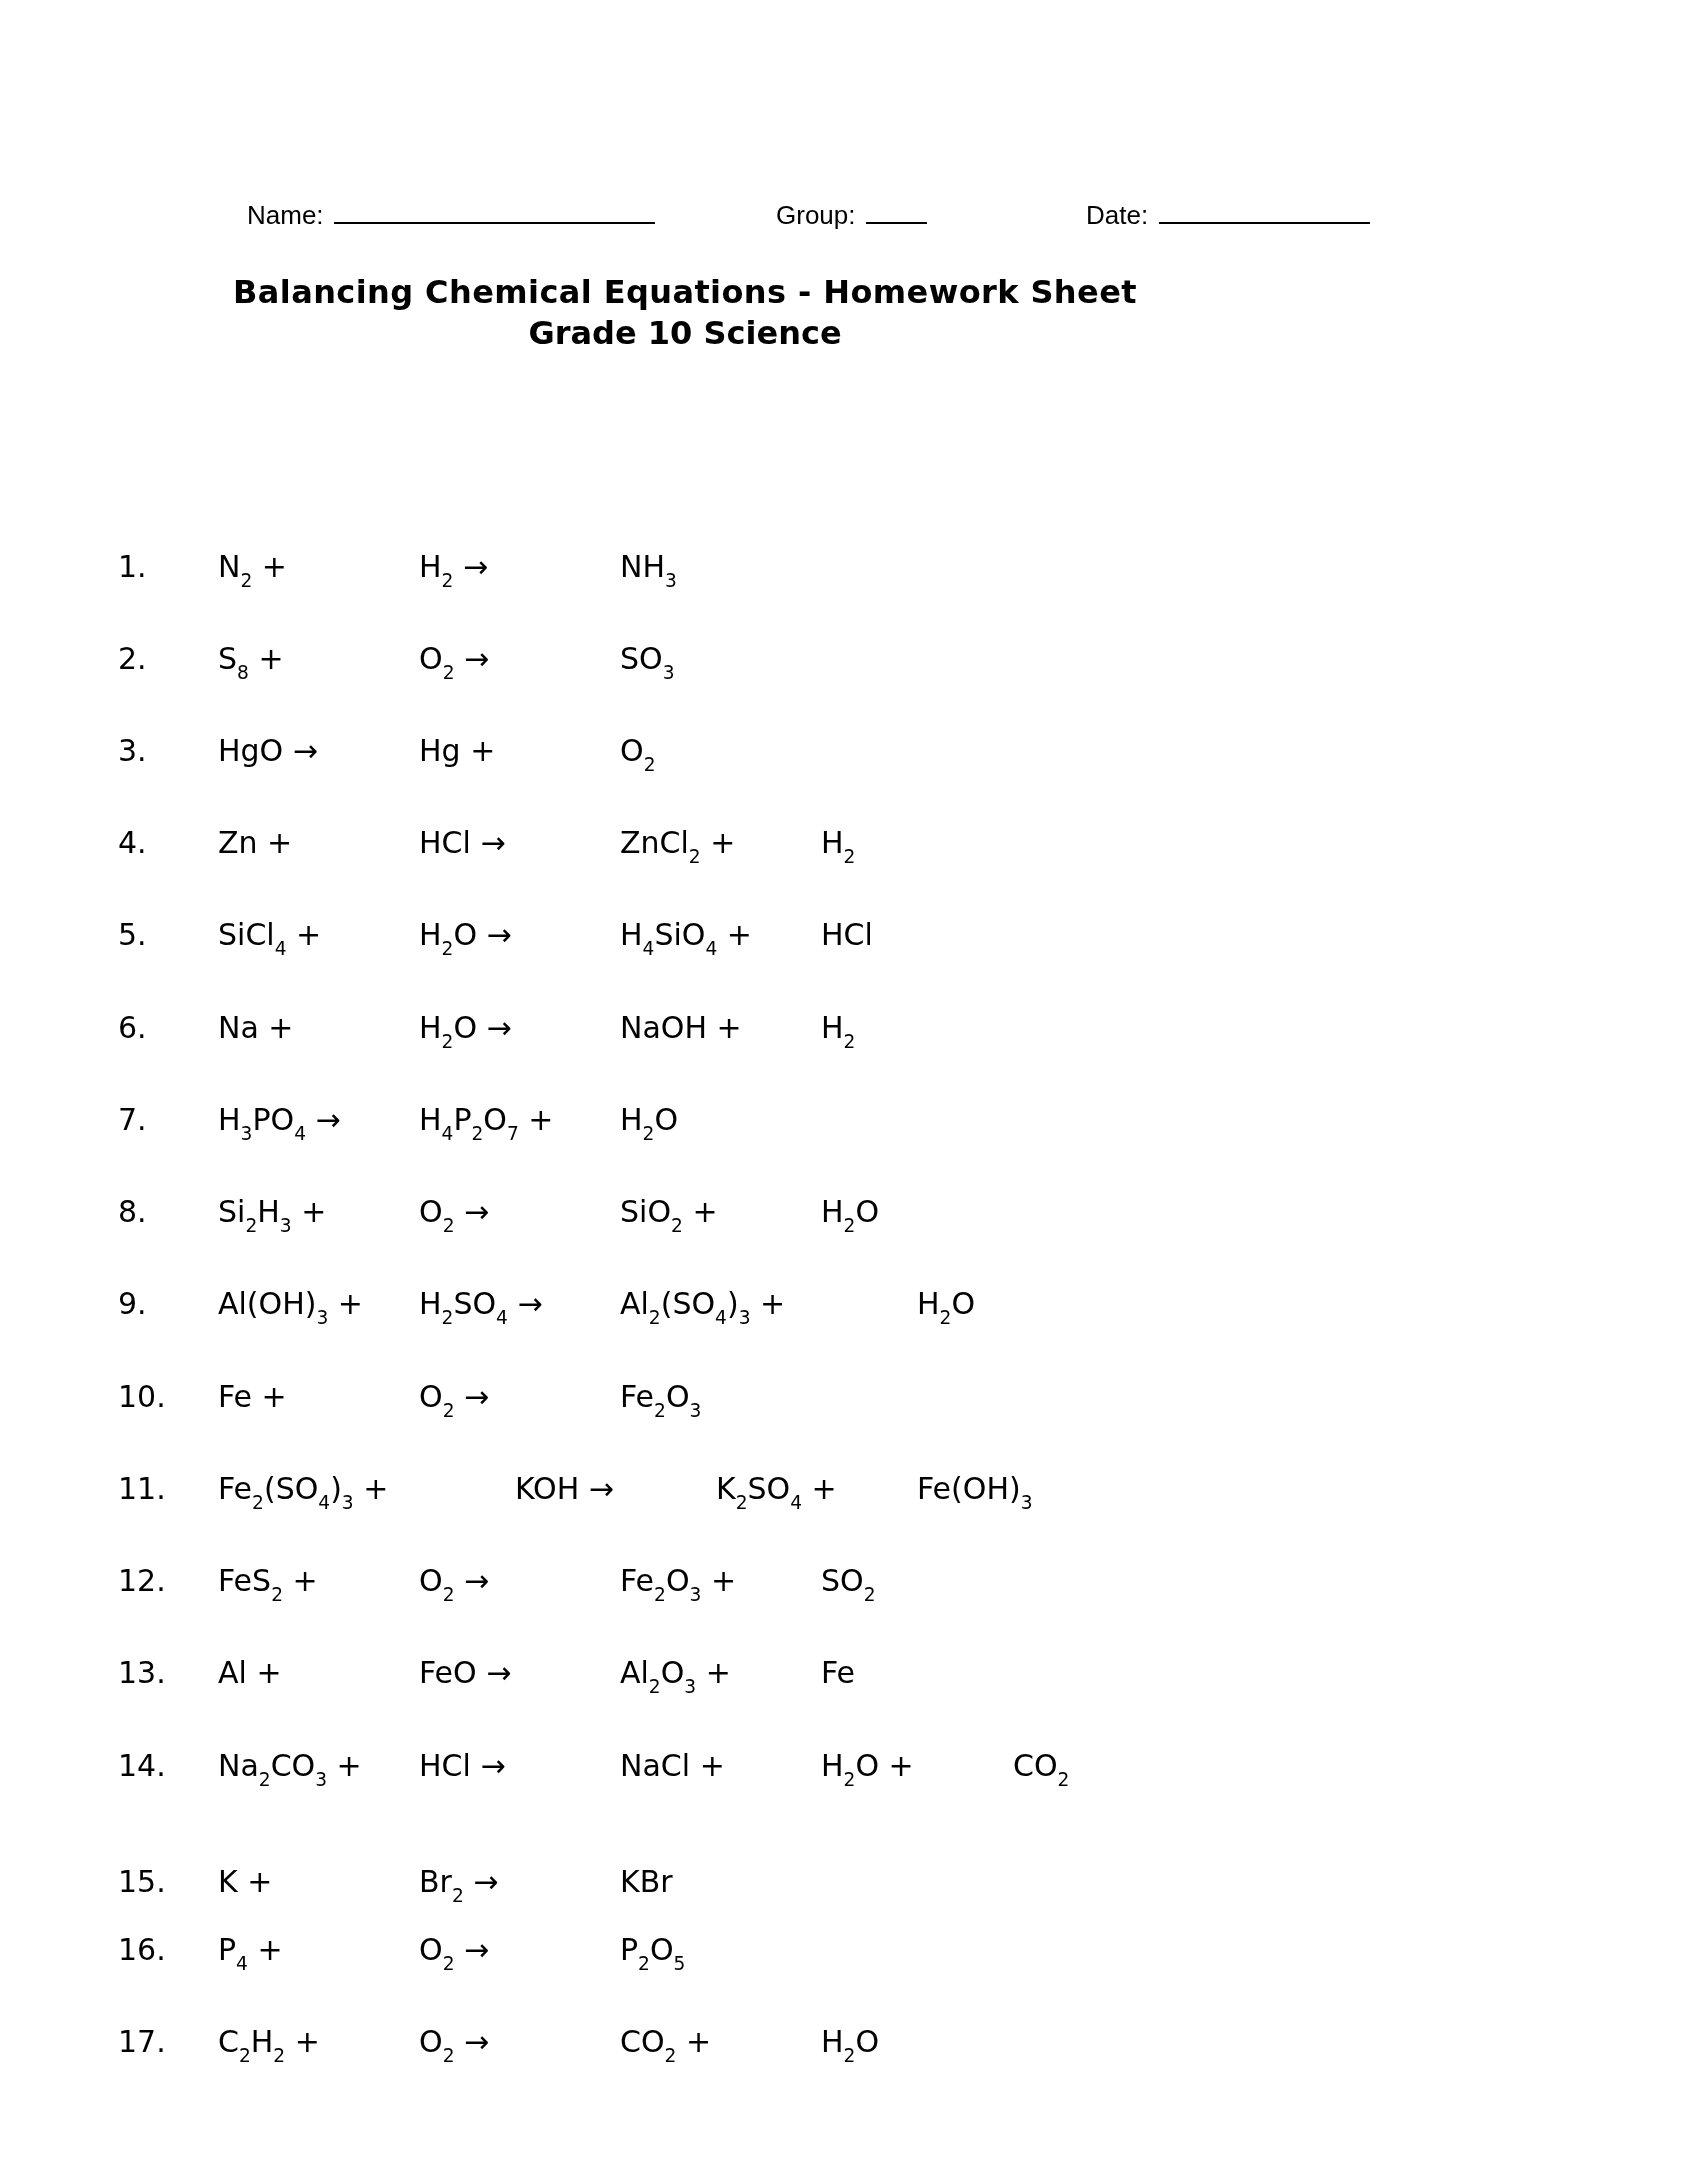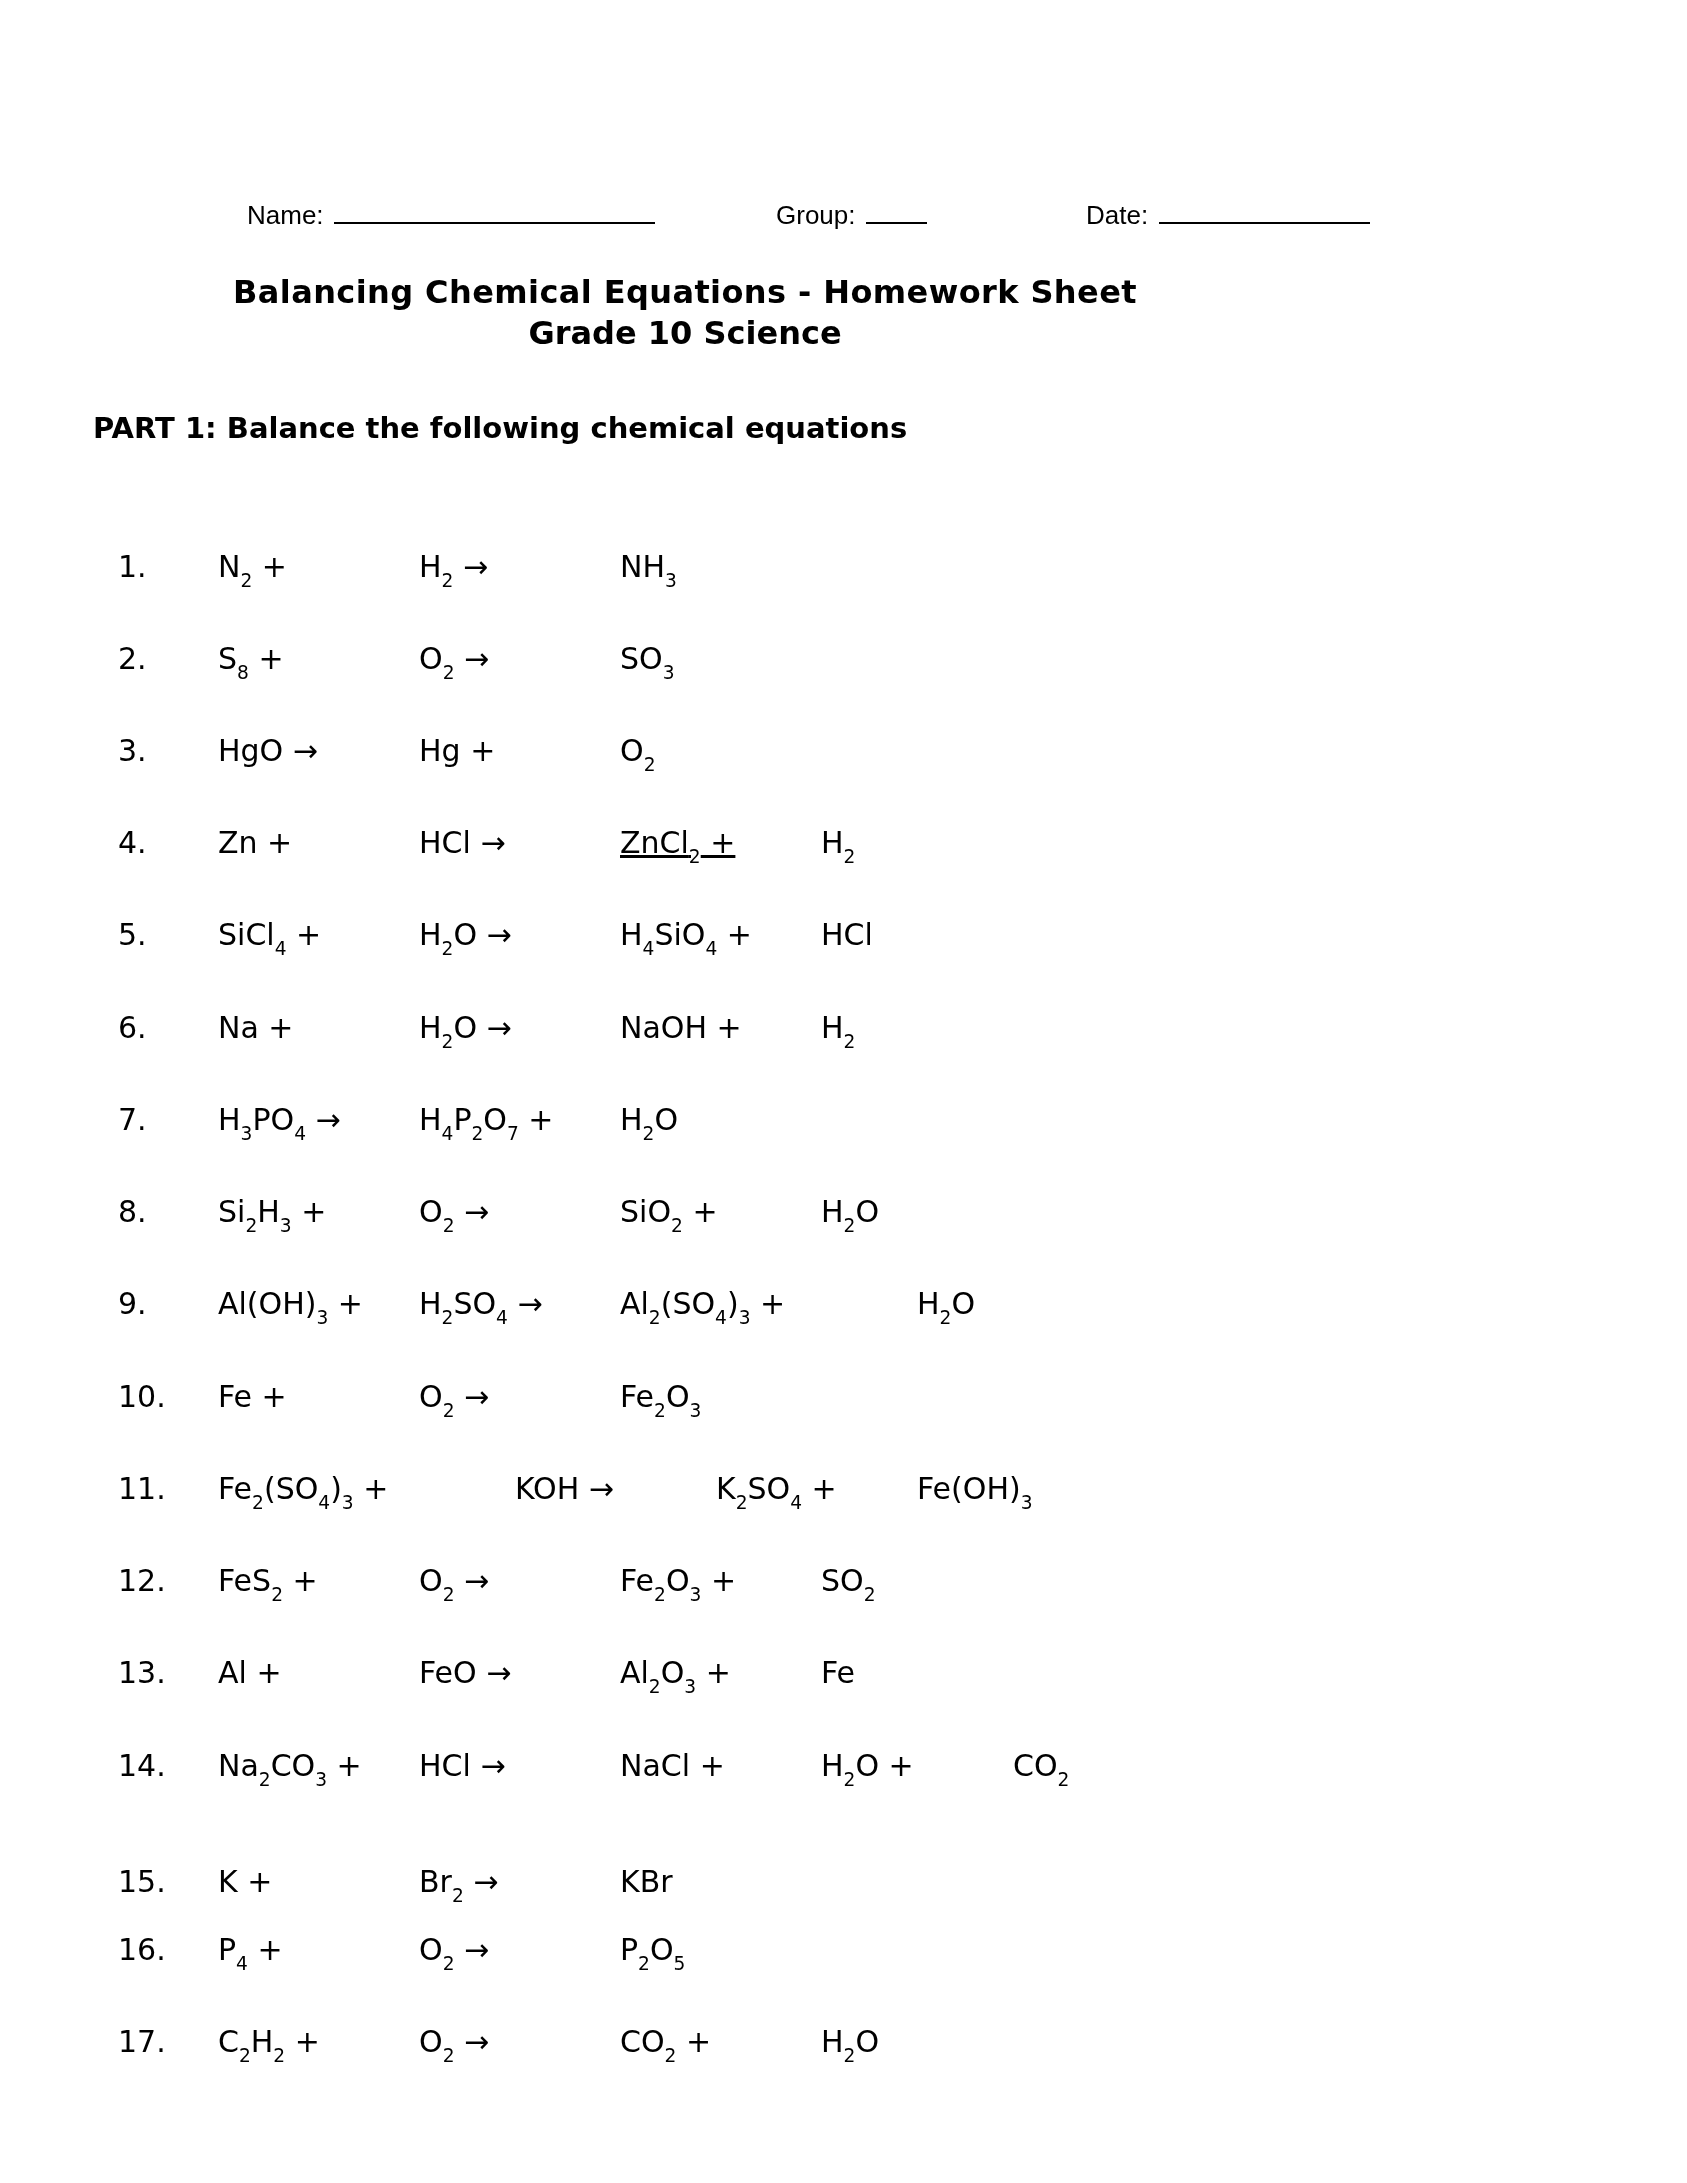--- a/index.html
+++ b/index.html
@@ -110,21 +110,20 @@
   <div class="field field-group">
     <span>Group:</span><span class="blank blank-group"></span>
   </div>
   <div class="field field-date">
     <span>Date:</span><span class="blank blank-date"></span>
   </div>
 
   <div class="title-line1">Balancing Chemical Equations - Homework Sheet</div>
   <div class="title-line2">Grade 10 Science</div>
 
-  <div class="part-heading">PART 1: Balance the following chemical equations</div>
 
   <div id="equations">
       <div class="eq-row" style="top: 549px;">
         <span class="eq-num">1.</span>
         <span class="eq-term" style="left: 218px;">N<sub>2</sub> +</span>
         <span class="eq-term" style="left: 419px;">H<sub>2</sub> →</span>
         <span class="eq-term" style="left: 620px;">NH<sub>3</sub></span>
       </div>
       <div class="eq-row" style="top: 641px;">
         <span class="eq-num">2.</span>
@@ -135,21 +134,21 @@
       <div class="eq-row" style="top: 733px;">
         <span class="eq-num">3.</span>
         <span class="eq-term" style="left: 218px;">HgO →</span>
         <span class="eq-term" style="left: 419px;">Hg +</span>
         <span class="eq-term" style="left: 620px;">O<sub>2</sub></span>
       </div>
       <div class="eq-row" style="top: 825px;">
         <span class="eq-num">4.</span>
         <span class="eq-term" style="left: 218px;">Zn +</span>
         <span class="eq-term" style="left: 419px;">HCl →</span>
-        <span class="eq-term" style="left: 620px; text-decoration: underline;">ZnCl<sub>2</sub> +</span>
+        <span class="eq-term" style="left: 620px;">ZnCl<sub>2</sub> +</span>
         <span class="eq-term" style="left: 821px;">H<sub>2</sub></span>
       </div>
       <div class="eq-row" style="top: 917px;">
         <span class="eq-num">5.</span>
         <span class="eq-term" style="left: 218px;">SiCl<sub>4</sub> +</span>
         <span class="eq-term" style="left: 419px;">H<sub>2</sub>O →</span>
         <span class="eq-term" style="left: 620px;">H<sub>4</sub>SiO<sub>4</sub> +</span>
         <span class="eq-term" style="left: 821px;">HCl</span>
       </div>
       <div class="eq-row" style="top: 1010px;">

